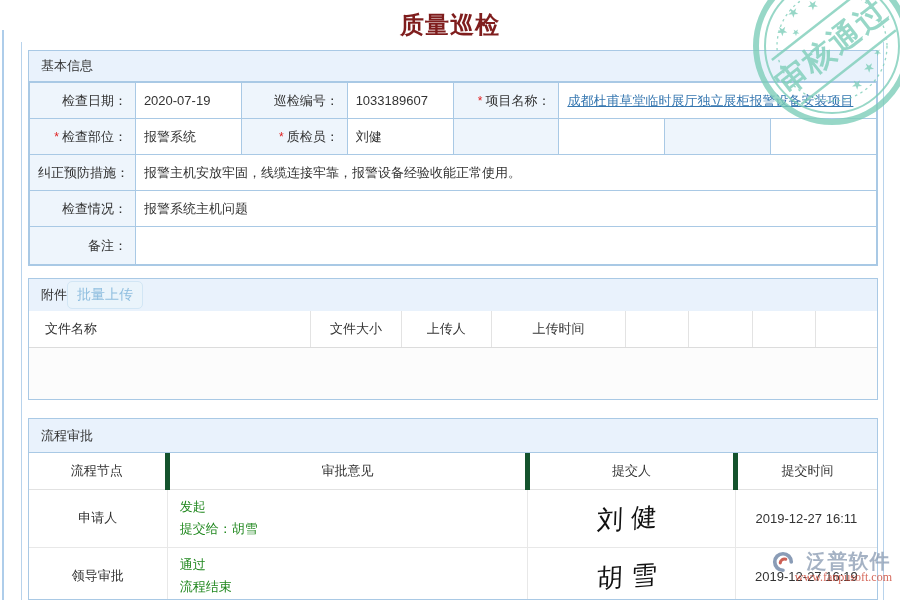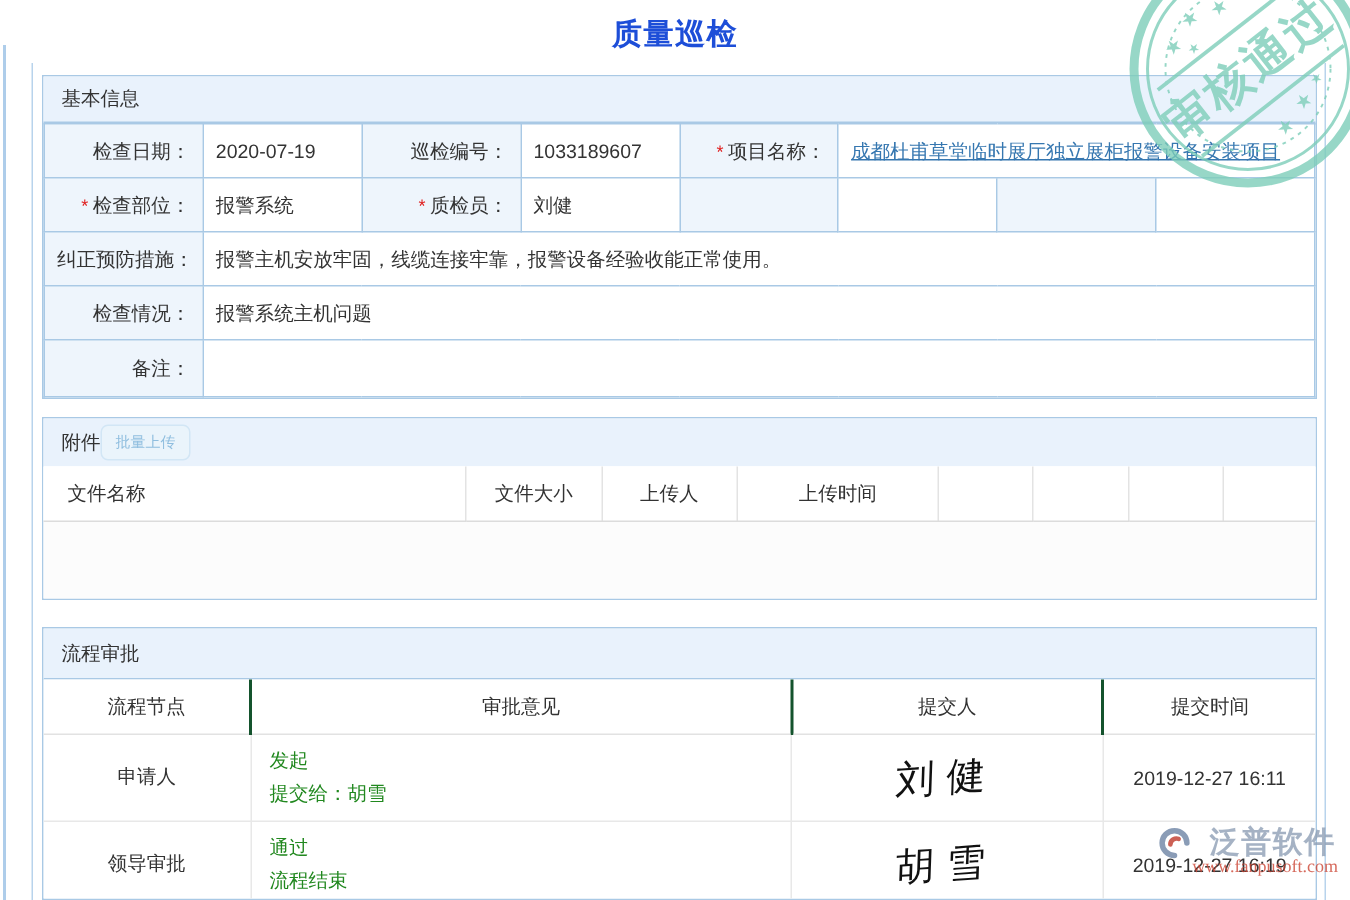--- a/index.html
+++ b/index.html
@@ -4,21 +4,21 @@
 <style>
   * { margin:0; padding:0; box-sizing:border-box; }
   html,body { width:900px; height:600px; }
   body {
     font-family:"Liberation Sans","DejaVu Sans",sans-serif;
     background:#ffffff; color:#333; font-size:13px; overflow:hidden; position:relative;
   }
   .page { position:relative; width:900px; height:600px; overflow:hidden; background:#fff; }
 
   .page-title { position:absolute; top:9px; left:0; width:100%; text-align:center;
-    font-size:20px; font-weight:bold; color:#1d4ed8; letter-spacing:1px; }
+    font-size:24px; font-weight:bold; color:#7f1d1d; letter-spacing:1px; }
 
   .edge-line { position:absolute; width:1px; background:#b8d3ec; }
   .edge-left-outer { left:2px; top:30px; height:570px; width:2px; background:#aecdea; }
   .edge-left-inner { left:21px; top:42px; height:558px; }
   .edge-right-inner { left:883px; top:42px; height:558px; }
 
   .section { position:absolute; left:28px; width:850px; border:1px solid #a9c9e5; background:#fff; }
   .section-head { background:#e9f2fc; border-bottom:1px solid #a9c9e5; display:flex; align-items:center;
     padding-left:12px; color:#333; font-size:13px; }
 
@@ -31,35 +31,35 @@
   table.basic td.val { background:#fff; text-align:left; color:#333; }
   table.basic tr.remark-row td { height:38px; }
   .req { color:#e02020; margin-right:3px; font-size:12px; }
   .proj-link { color:#3677b0; text-decoration:underline; cursor:pointer; }
 
   
   .sec-attach { top:278px; }
   .sec-attach .section-head { height:32px; border-bottom:none; }
   .attach-title { color:#333; }
   .btn-batch-upload { background:#eaf4fb; border:1px solid #d2e6f5; border-radius:5px;
-    color:#8fbedf; font-size:10px; padding:4px 9px; cursor:pointer;
+    color:#8fbedf; font-size:14px; padding:4px 9px; cursor:pointer;
     font-family:"Liberation Sans","DejaVu Sans",sans-serif; }
   table.attach { width:100%; border-collapse:collapse; table-layout:fixed; background:#fff; }
   table.attach th { font-weight:normal; font-size:13px; color:#333; height:36px;
     border-right:1px solid #e3e3e3; border-bottom:1px solid #dcdcdc; background:#fff; }
   table.attach th:last-child { border-right:none; }
   table.attach th.c-name { text-align:left; padding-left:16px; }
   .attach-empty { height:51px; background:#fcfcfc; }
 
   
   .sec-flow { top:418px; height:182px; overflow:hidden; }
   .sec-flow .section-head { height:34px; }
   table.flow { width:100%; border-collapse:collapse; table-layout:fixed; background:#fff; }
   table.flow th { font-weight:normal; font-size:13px; color:#333; height:36px; text-align:center;
-    border-right:2px solid #14532d; border-bottom:1px solid #e2e2e2; }
+    border-right:5px solid #14532d; border-bottom:1px solid #e2e2e2; }
   table.flow th:last-child, table.flow td:last-child { border-right:none; }
   table.flow td { height:58px; border-right:1px solid #e8e8e8; border-bottom:1px solid #e8e8e8;
     vertical-align:middle; font-size:13px; color:#333; }
   table.flow td.c-node { text-align:center; }
   table.flow td.c-op { padding-left:12px; }
   table.flow td.c-op div { color:#21881f; line-height:22px; }
   table.flow td.c-sign { text-align:center; }
   table.flow td.c-time { text-align:center; }
   .signature { display:inline-block; font-family:"DejaVu Serif","Liberation Serif",serif;
     font-size:26px; color:#111; transform:rotate(-4deg) skewX(-6deg); letter-spacing:8px; }

